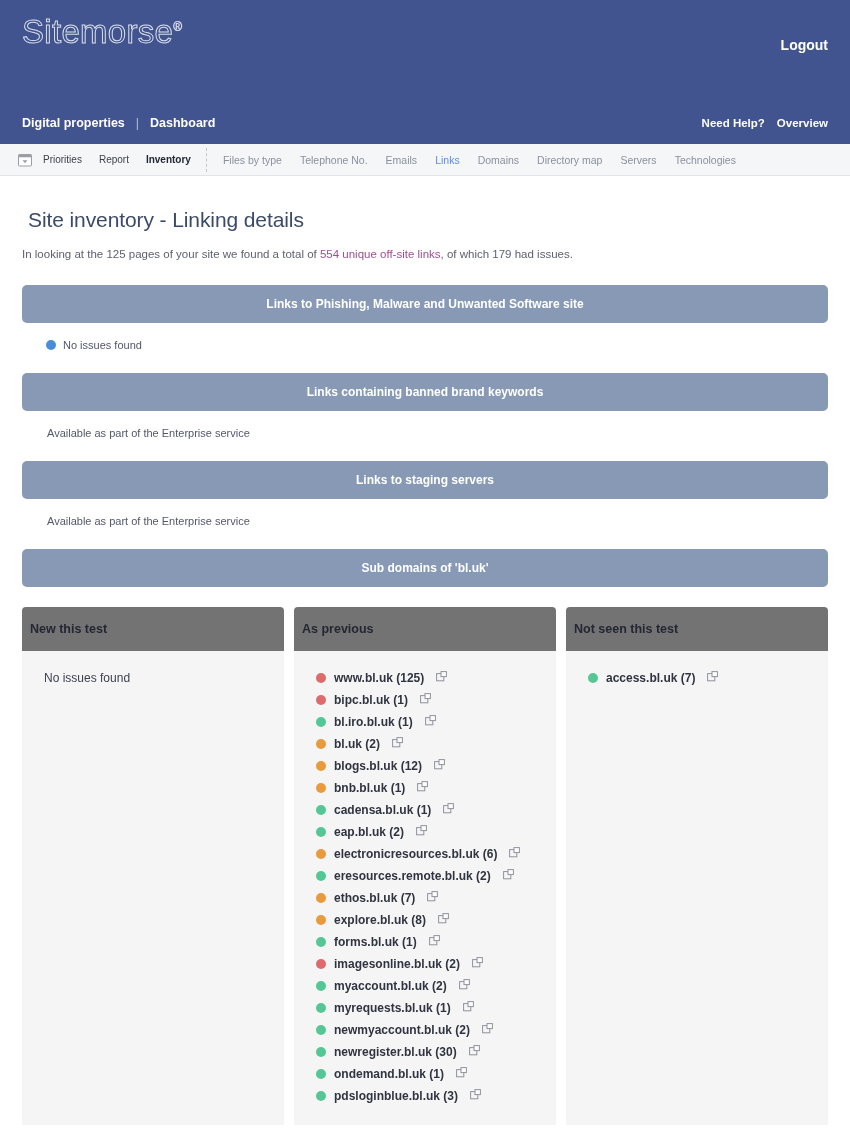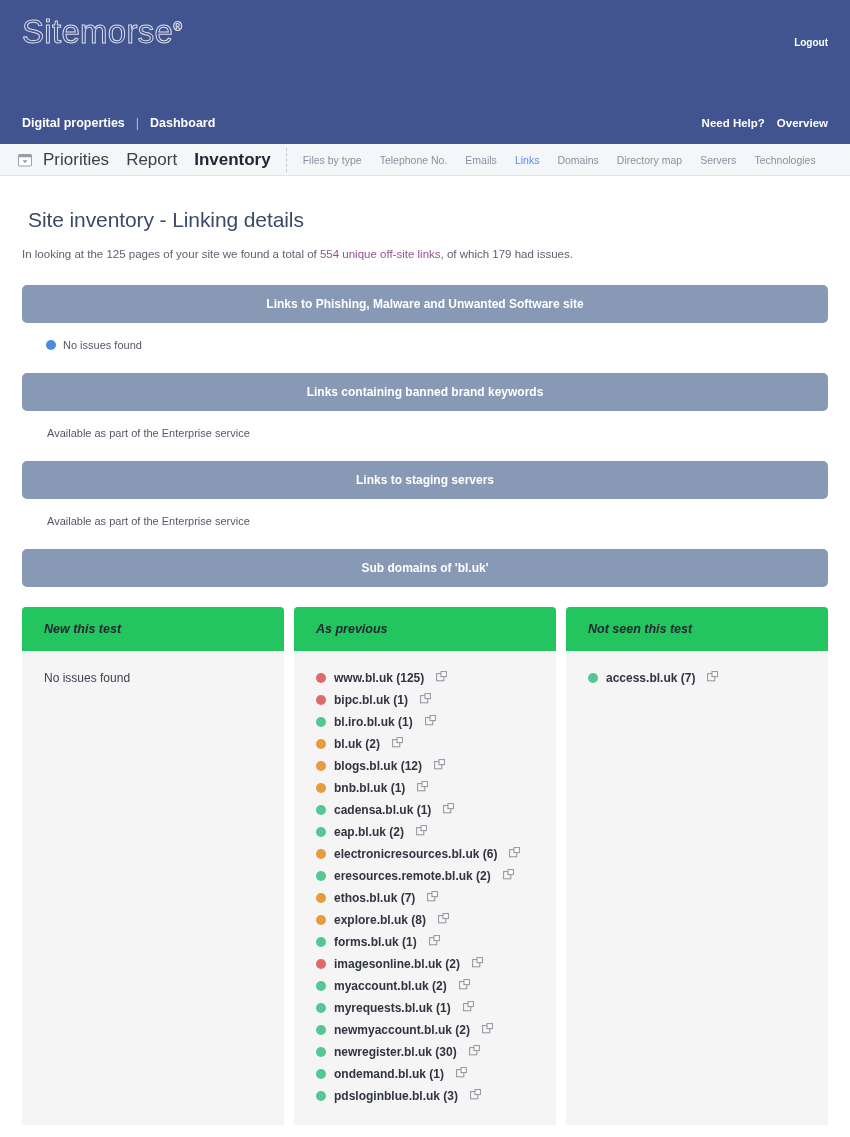--- a/index.html
+++ b/index.html
@@ -31,21 +31,21 @@
   .logo .reg {
     font-size: 12px;
     vertical-align: super;
     -webkit-text-stroke: 0.6px #d8ddea;
   }
   .logout {
     position: absolute;
     right: 22px;
     top: 37px;
     color: #ffffff;
-    font-size: 10px;
+    font-size: 14px;
     font-weight: bold;
     text-decoration: none;
   }
   .header-bottom {
     position: absolute;
     left: 0; right: 0; bottom: 0;
     height: 42px;
     display: flex;
     align-items: center;
     padding: 0 22px;
@@ -86,21 +86,21 @@
   }
   .subnav-primary {
     display: flex;
     gap: 17px;
     align-items: center;
     padding-right: 15px;
     border-right: 1px dashed #c3c6cc;
     height: 24px;
   }
   .subnav-primary a {
-    font-size: 17px;
+    font-size: 10px;
     color: #3b3f4a;
     text-decoration: none;
   }
   .subnav-primary a.active { font-weight: bold; color: #222733; }
   .subnav-secondary {
     display: flex;
     gap: 18px;
     align-items: center;
     padding-left: 16px;
   }
@@ -165,27 +165,26 @@
     gap: 10px;
     margin-top: 20px;
   }
   .card {
     flex: 1 1 0;
     background: #f5f5f6;
     border-radius: 4px 4px 0 0;
     min-height: 160px;
   }
   .card-head {
-    background: #22c55e;
-    padding: 15px 22px;
+    background: #737373;
+    padding: 15px 8px;
     font-size: 12.5px;
     font-weight: bold;
     color: #222733;
     border-radius: 4px 4px 0 0;
-    font-style: italic;
   }
   .card-body { padding: 16px 22px 18px 22px; }
   .empty-text {
     font-size: 12px;
     color: #3d4250;
     padding-top: 4px;
   }
   .dom-list { list-style: none; margin: 0; padding: 0; }
   .dom-item {
     display: flex;

